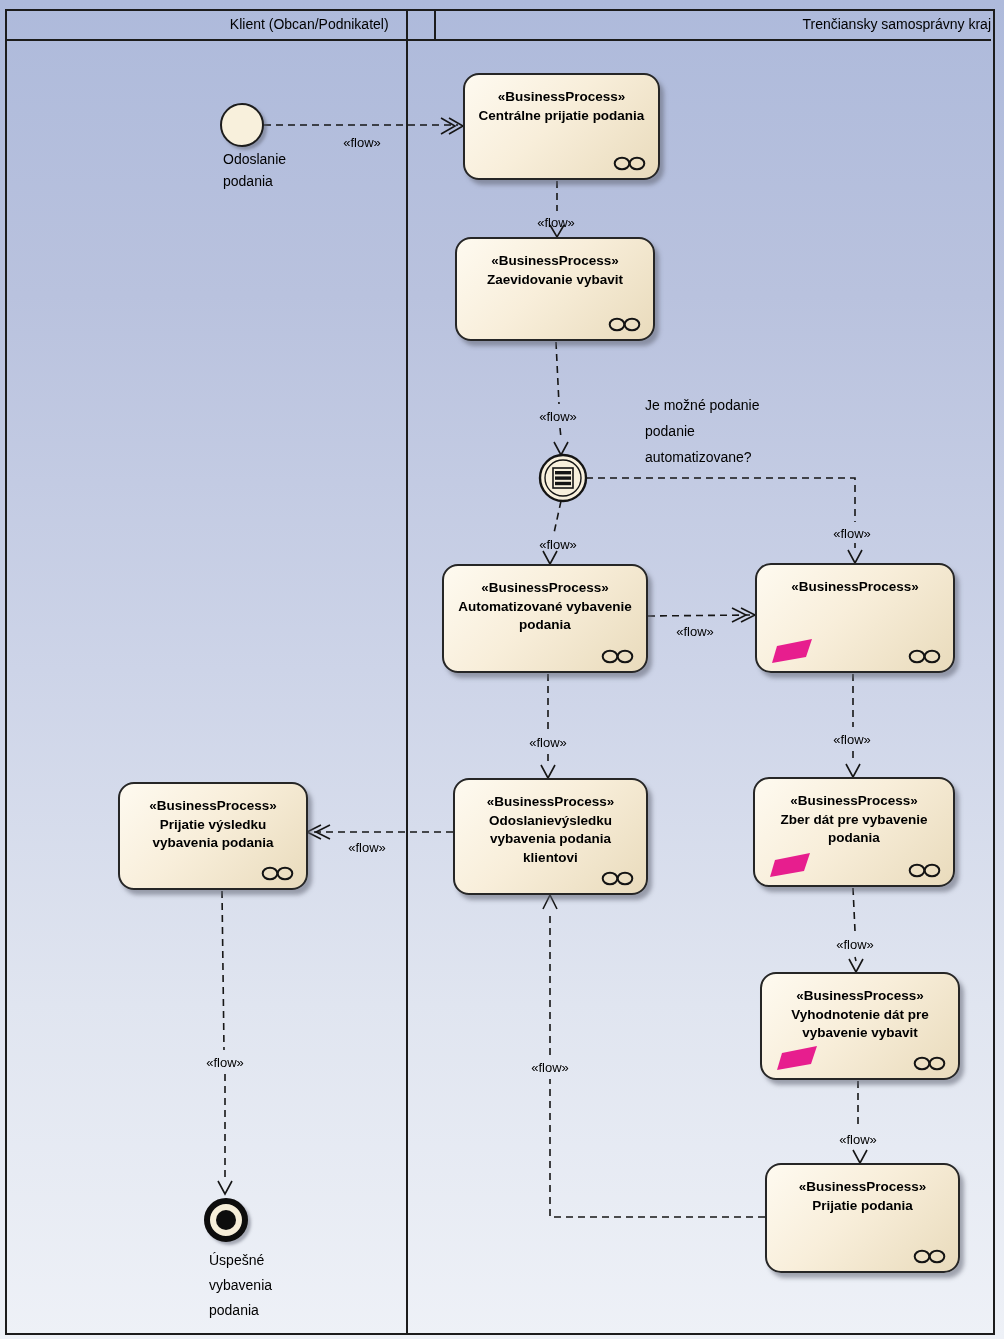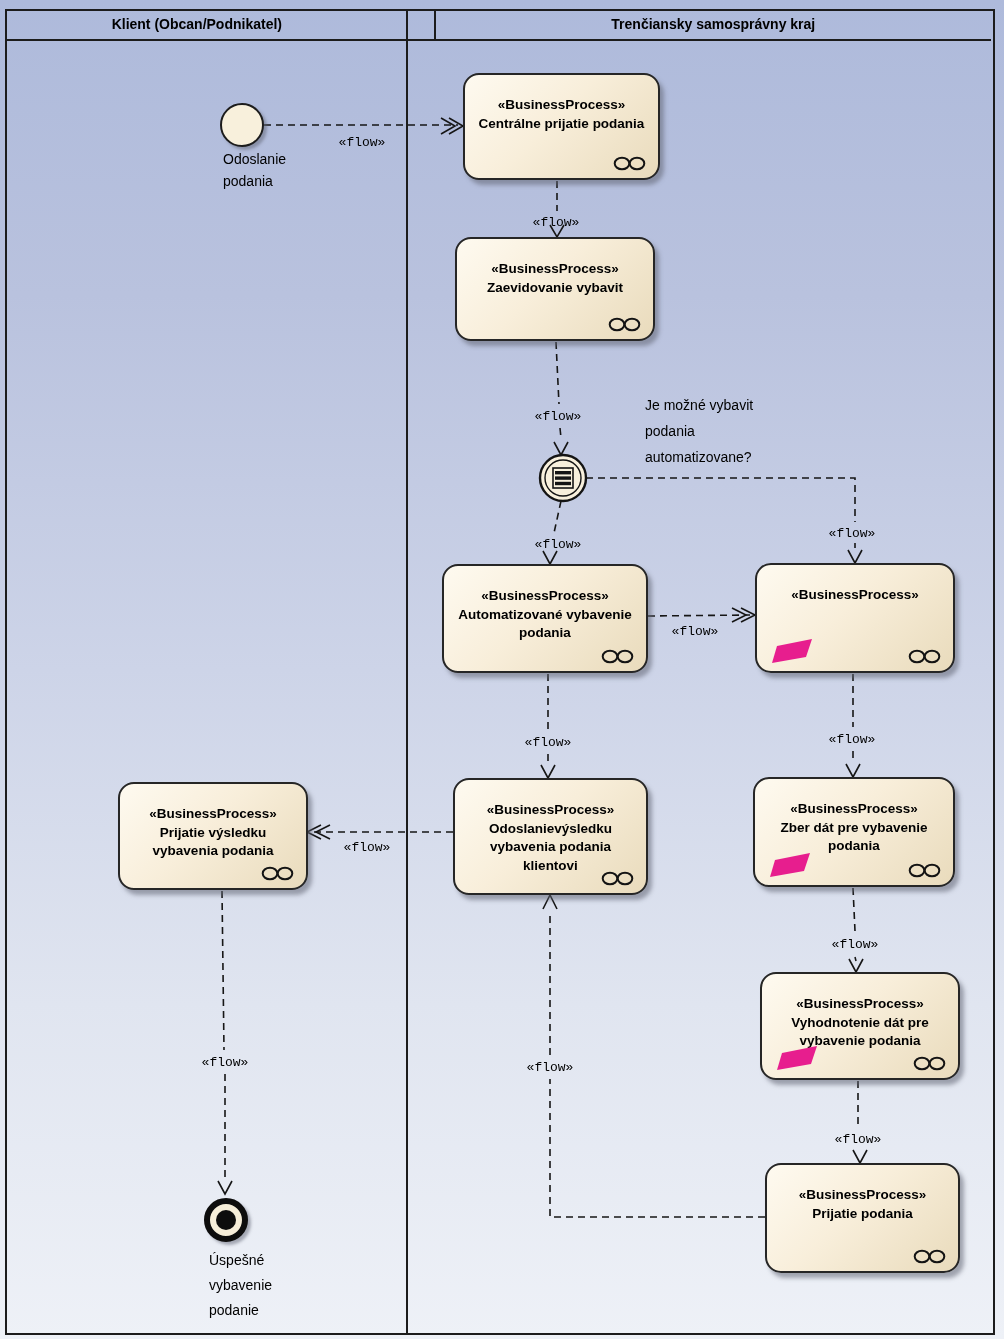--- a/index.html
+++ b/index.html
@@ -4,54 +4,54 @@
 <style>
   html,body{margin:0;padding:0;background:#fff;}
   .canvas{
     position:relative;width:1004px;height:1339px;overflow:hidden;
     background:linear-gradient(180deg,#aebadb 0%,#b9c2de 22%,#cdd4e8 50%,#e0e5f0 75%,#eef1f7 100%);
     font-family:"Liberation Sans","DejaVu Sans",sans-serif;color:#000;
   }
   .frame{position:absolute;left:5px;top:9px;width:986px;height:1322px;border:2px solid #1c1c1c;}
   .lane-divider{position:absolute;left:406px;top:9px;width:2px;height:1324px;background:#1c1c1c;}
   .header-row{position:absolute;left:5px;top:9px;width:986px;height:30px;display:flex;border-bottom:2px solid #1c1c1c;}
-  .header-cell{display:flex;align-items:center;justify-content:center;font-weight:bold;font-size:14px;border-left:2px solid #1c1c1c;box-sizing:border-box;}
+  .header-cell{display:flex;align-items:center;justify-content:flex-end;font-weight:normal;font-size:14px;border-left:2px solid #1c1c1c;box-sizing:border-box;}
   .header-cell:first-child{border-left:none;}
   .hc1{width:402px;} .hc2{width:584px;margin-left:45px;}
 
   svg.connectors{position:absolute;left:0;top:0;pointer-events:none;}
   .edge{stroke:#161616;stroke-width:1.6;fill:none;stroke-dasharray:7 5;}
   .head{stroke:#161616;stroke-width:1.6;fill:none;}
 
   .process{
     position:absolute;box-sizing:border-box;border:2px solid #262626;border-radius:16px;
     background:linear-gradient(135deg,#fefaf0 0%,#f8eeda 45%,#e9dbbc 100%);
     box-shadow:4px 5px 4px rgba(96,100,115,.55);
-    display:flex;flex-direction:column;align-items:center;padding:21px 6px 6px 6px;text-align:center;
+    display:flex;flex-direction:column;align-items:center;padding:13px 6px 6px 6px;text-align:center;
   }
   .stereo,.ptitle{font-weight:bold;font-size:13.5px;line-height:1.38;}
   .icon-link{position:absolute;right:11px;bottom:7px;}
   .icon-pink{position:absolute;left:12px;bottom:7px;}
 
   .event-start{
     position:absolute;width:40px;height:40px;border-radius:50%;
     background:#f8f0dc;border:2px solid #1c1c1c;box-shadow:3px 3px 3px rgba(96,100,115,.5);
   }
   .event-end{
     position:absolute;width:32px;height:32px;border-radius:50%;
     background:#f6eed9;border:6px solid #0d0d0d;box-shadow:3px 3px 3px rgba(96,100,115,.5);
     display:flex;align-items:center;justify-content:center;
   }
   .event-end .dot{width:20px;height:20px;border-radius:50%;background:#0d0d0d;}
   .junction{position:absolute;}
 
   .node-label{position:absolute;font-size:14px;line-height:22px;}
   .note{position:absolute;font-size:14px;line-height:26px;}
   .flow-label{
-    position:absolute;transform:translate(-50%,-50%);font-size:13px;font-weight:500;white-space:nowrap;font-family:Liberation Mono, monospace;
+    position:absolute;transform:translate(-50%,-50%);font-size:13px;font-weight:500;white-space:nowrap;
   }
 </style>
 </head>
 <body>
 
 <div class="canvas">
 
   <div class="frame"></div>
 
   <div class="header-row">
@@ -119,21 +119,21 @@
   <div class="junction" style="left:537px;top:452px;">
     <svg width="52" height="52">
       <circle cx="26" cy="26" r="23" fill="#f8f0dc" stroke="#141414" stroke-width="2.4"></circle>
       <circle cx="26" cy="26" r="18" fill="#f8f0dc" stroke="#141414" stroke-width="1.4"></circle>
       <rect x="16" y="16" width="20" height="20" fill="#f8f0dc" stroke="#141414" stroke-width="1.6"></rect>
       <rect x="18" y="19" width="16" height="3.4" fill="#141414"></rect>
       <rect x="18" y="24.4" width="16" height="3.4" fill="#141414"></rect>
       <rect x="18" y="29.8" width="16" height="3.4" fill="#141414"></rect>
     </svg>
   </div>
-  <div class="note" style="left:645px;top:392px;width:124px;">Je možné vybavit podania automatizovane?</div>
+  <div class="note" style="left:645px;top:392px;width:124px;">Je možné podanie podanie automatizovane?</div>
 
   <div class="process" style="left:463px;top:73px;width:197px;height:107px;">
     <div class="stereo">«BusinessProcess»</div>
     <div class="ptitle">Centrálne prijatie podania</div>
     <svg class="icon-link" width="34" height="15">
         <ellipse cx="9" cy="7.5" rx="7.3" ry="5.8" fill="none" stroke="#141414" stroke-width="2"></ellipse>
         <ellipse cx="24" cy="7.5" rx="7.3" ry="5.8" fill="none" stroke="#141414" stroke-width="2"></ellipse>
       </svg>
   </div>
 
@@ -191,21 +191,21 @@
         <polygon points="3,27 8,10 43,3 37,21" fill="#e71e8e"></polygon>
       </svg>
     <svg class="icon-link" width="34" height="15">
         <ellipse cx="9" cy="7.5" rx="7.3" ry="5.8" fill="none" stroke="#141414" stroke-width="2"></ellipse>
         <ellipse cx="24" cy="7.5" rx="7.3" ry="5.8" fill="none" stroke="#141414" stroke-width="2"></ellipse>
       </svg>
   </div>
 
   <div class="process" style="left:760px;top:972px;width:200px;height:108px;">
     <div class="stereo">«BusinessProcess»</div>
-    <div class="ptitle">Vyhodnotenie dát pre vybavenie podania</div>
+    <div class="ptitle">Vyhodnotenie dát pre vybavenie vybavit</div>
     <svg class="icon-pink" width="44" height="28">
         <polygon points="3,27 8,10 43,3 37,21" fill="#e71e8e"></polygon>
       </svg>
     <svg class="icon-link" width="34" height="15">
         <ellipse cx="9" cy="7.5" rx="7.3" ry="5.8" fill="none" stroke="#141414" stroke-width="2"></ellipse>
         <ellipse cx="24" cy="7.5" rx="7.3" ry="5.8" fill="none" stroke="#141414" stroke-width="2"></ellipse>
       </svg>
   </div>
 
   <div class="process" style="left:765px;top:1163px;width:195px;height:110px;">
@@ -213,21 +213,21 @@
     <div class="ptitle">Prijatie podania</div>
     <svg class="icon-link" width="34" height="15">
         <ellipse cx="9" cy="7.5" rx="7.3" ry="5.8" fill="none" stroke="#141414" stroke-width="2"></ellipse>
         <ellipse cx="24" cy="7.5" rx="7.3" ry="5.8" fill="none" stroke="#141414" stroke-width="2"></ellipse>
       </svg>
   </div>
 
   <div class="event-end" style="left:204px;top:1198px;">
       <div class="dot"></div>
     </div>
-  <div class="node-label" style="left:209px;top:1248px;width:90px;line-height:25px;">Úspešné vybavenie podanie</div>
+  <div class="node-label" style="left:209px;top:1248px;width:90px;line-height:25px;">Úspešné vybavenia podania</div>
 
   <div class="flow-label" style="left:362px;top:142px;">«flow»</div>
   <div class="flow-label" style="left:556px;top:222px;">«flow»</div>
   <div class="flow-label" style="left:558px;top:416px;">«flow»</div>
   <div class="flow-label" style="left:852px;top:533px;">«flow»</div>
   <div class="flow-label" style="left:558px;top:544px;">«flow»</div>
   <div class="flow-label" style="left:695px;top:631px;">«flow»</div>
   <div class="flow-label" style="left:548px;top:742px;">«flow»</div>
   <div class="flow-label" style="left:852px;top:739px;">«flow»</div>
   <div class="flow-label" style="left:367px;top:847px;">«flow»</div>

